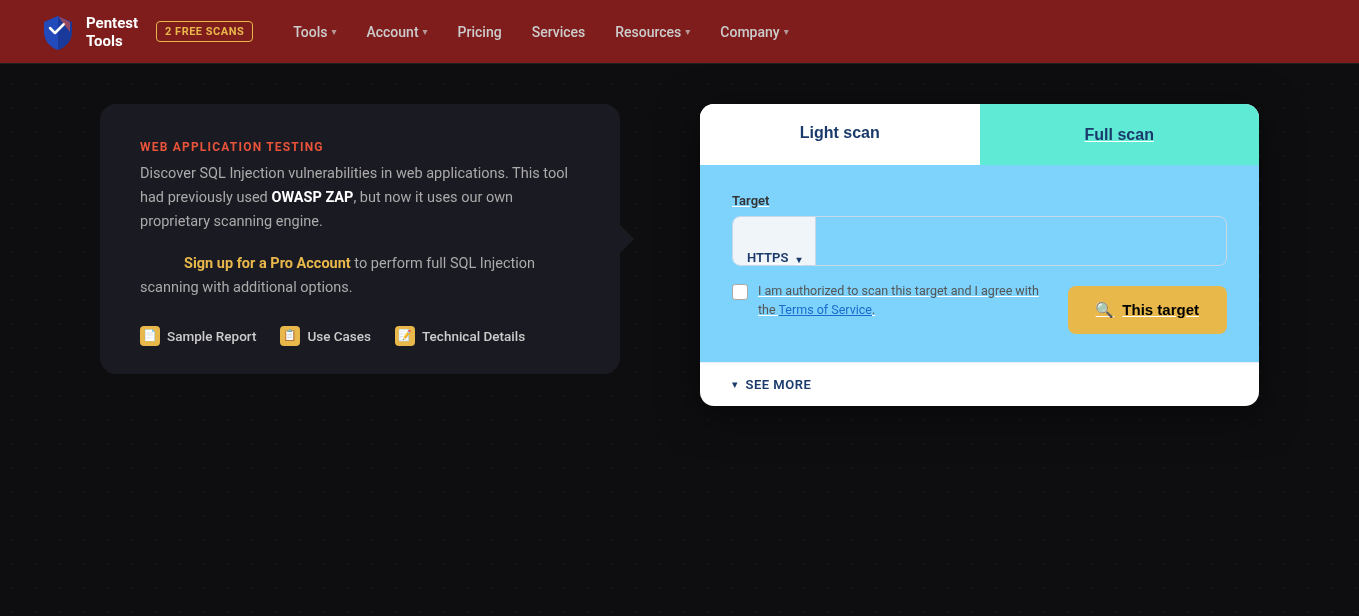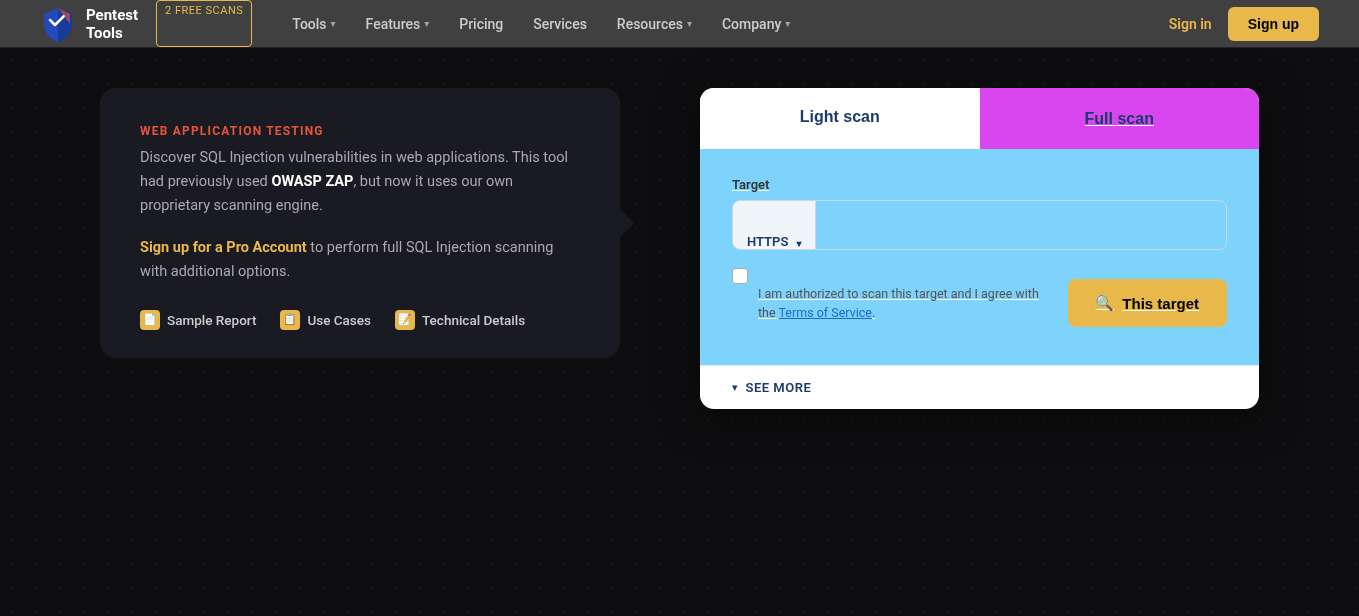--- a/index.html
+++ b/index.html
@@ -21,23 +21,24 @@
       opacity: 0.25;
       pointer-events: none;
       z-index: 0;
     }
 
     
     nav {
       position: relative;
       z-index: 10;
       display: flex;
+      align-items: center;
       padding: 0 40px;
-      height: 48px;
-      background: #404040;
+      height: 64px;
+      background: #7f1d1d;
       border-bottom: 1px solid #1f1f25;
     }
     .nav-logo {
       display: flex;
       align-items: center;
       gap: 10px;
       text-decoration: none;
       margin-right: 18px;
     }
     .logo-icon {
@@ -47,21 +48,21 @@
     .logo-text {
       color: #fff;
       font-size: 15px;
       font-weight: 700;
       line-height: 1.2;
     }
     .free-scans-badge {
       border: 1.5px solid #e8b84b;
       color: #e8b84b;
       font-size: 11px;
-      font-weight: 400;
+      font-weight: 700;
       padding: 3px 8px;
       border-radius: 4px;
       margin-right: 28px;
       letter-spacing: 0.5px;
     }
     .nav-links {
       display: flex;
       align-items: center;
       gap: 6px;
       flex: 1;
@@ -146,20 +147,21 @@
       margin-bottom: 18px;
     }
     .description strong {
       color: #fff;
       font-weight: 700;
     }
     .pro-link {
       color: #e8b84b;
       font-weight: 700;
       text-decoration: none;
+      margin-left: 44px;
     }
     .pro-text {
       font-size: 14.5px;
       color: #aaa;
       line-height: 1.65;
       margin-bottom: 26px;
     }
     .bottom-links {
       display: flex;
       gap: 24px;
@@ -223,21 +225,21 @@
       color: #1a3a6b;
       cursor: pointer;
       border: none;
       background: transparent;
     }
     .scan-tab.active {
       background: #fff;
       border-bottom: 3px solid transparent;
     }
     .scan-tab.inactive {
-      background: #d946ef;
+      background: #5eead4;
       color: #1a3a6b;
     }
     .scan-body {
       padding: 28px 32px 24px 32px;
       background: #7dd3fc;
     }
     .target-label {
       font-size: 13px;
       font-weight: 600;
       color: #333;
@@ -288,21 +290,20 @@
       border: 1.5px solid #aaa;
       border-radius: 3px;
       flex-shrink: 0;
       appearance: none;
       background: #fff;
     }
     .authorize-text {
       font-size: 12.5px;
       color: #555;
       line-height: 1.5;
-      margin-top: 19px;
     }
     .authorize-text a {
       color: #1a6bcc;
       text-decoration: underline;
     }
     .scan-btn {
       background: #e8b84b;
       color: #000;
       font-size: 15px;
       font-weight: 700;
@@ -357,37 +358,33 @@
       <span>Tools</span>
     </span>
   </a>
   <span class="free-scans-badge">2 FREE SCANS</span>
   <div class="nav-links">
     <a class="nav-link" href="#">
       <span>Tools</span>
       <span class="nav-chevron">▾</span>
     </a>
     <a class="nav-link" href="#">
-      <span>Features</span>
+      <span>Account</span>
       <span class="nav-chevron">▾</span>
     </a>
     <a class="nav-link" href="#">Pricing</a>
     <a class="nav-link" href="#">Services</a>
     <a class="nav-link" href="#">
       <span>Resources</span>
       <span class="nav-chevron">▾</span>
     </a>
     <a class="nav-link" href="#">
       <span>Company</span>
       <span class="nav-chevron">▾</span>
     </a>
-  </div>
-  <div class="nav-actions">
-    <a class="sign-in-btn" href="#">Sign in</a>
-    <button class="sign-up-btn">Sign up</button>
   </div>
 </nav>
 
 <div class="main">
 
   <div class="left-panel">
     <div class="section-label">WEB APPLICATION TESTING</div>
     <p class="description">
       <span>Discover SQL Injection vulnerabilities in web applications. This tool had previously used </span><strong>OWASP ZAP</strong><span>, but now it uses our own proprietary scanning engine.</span>
     </p>

